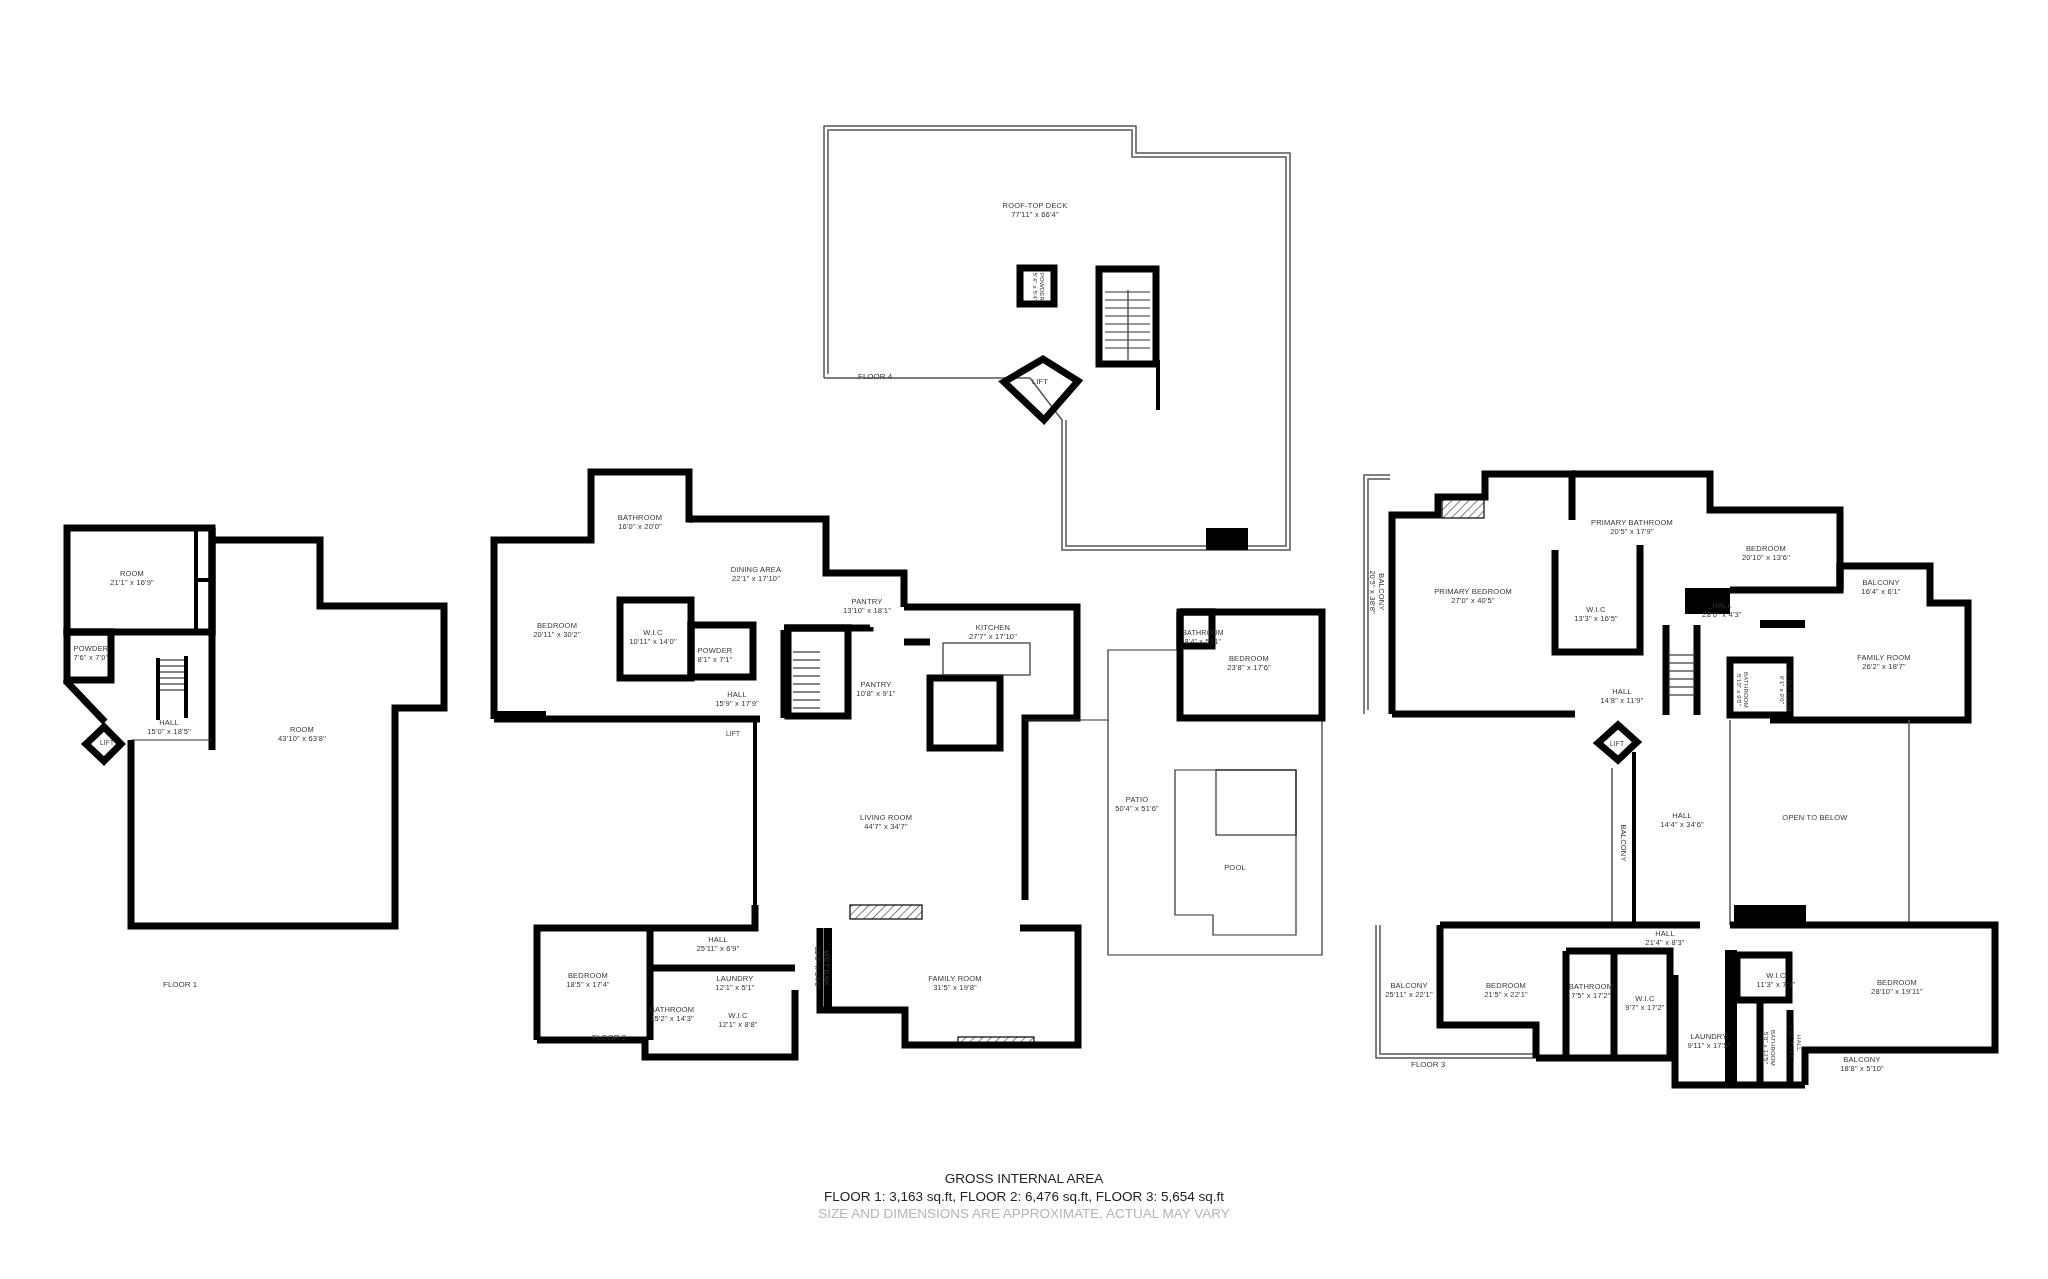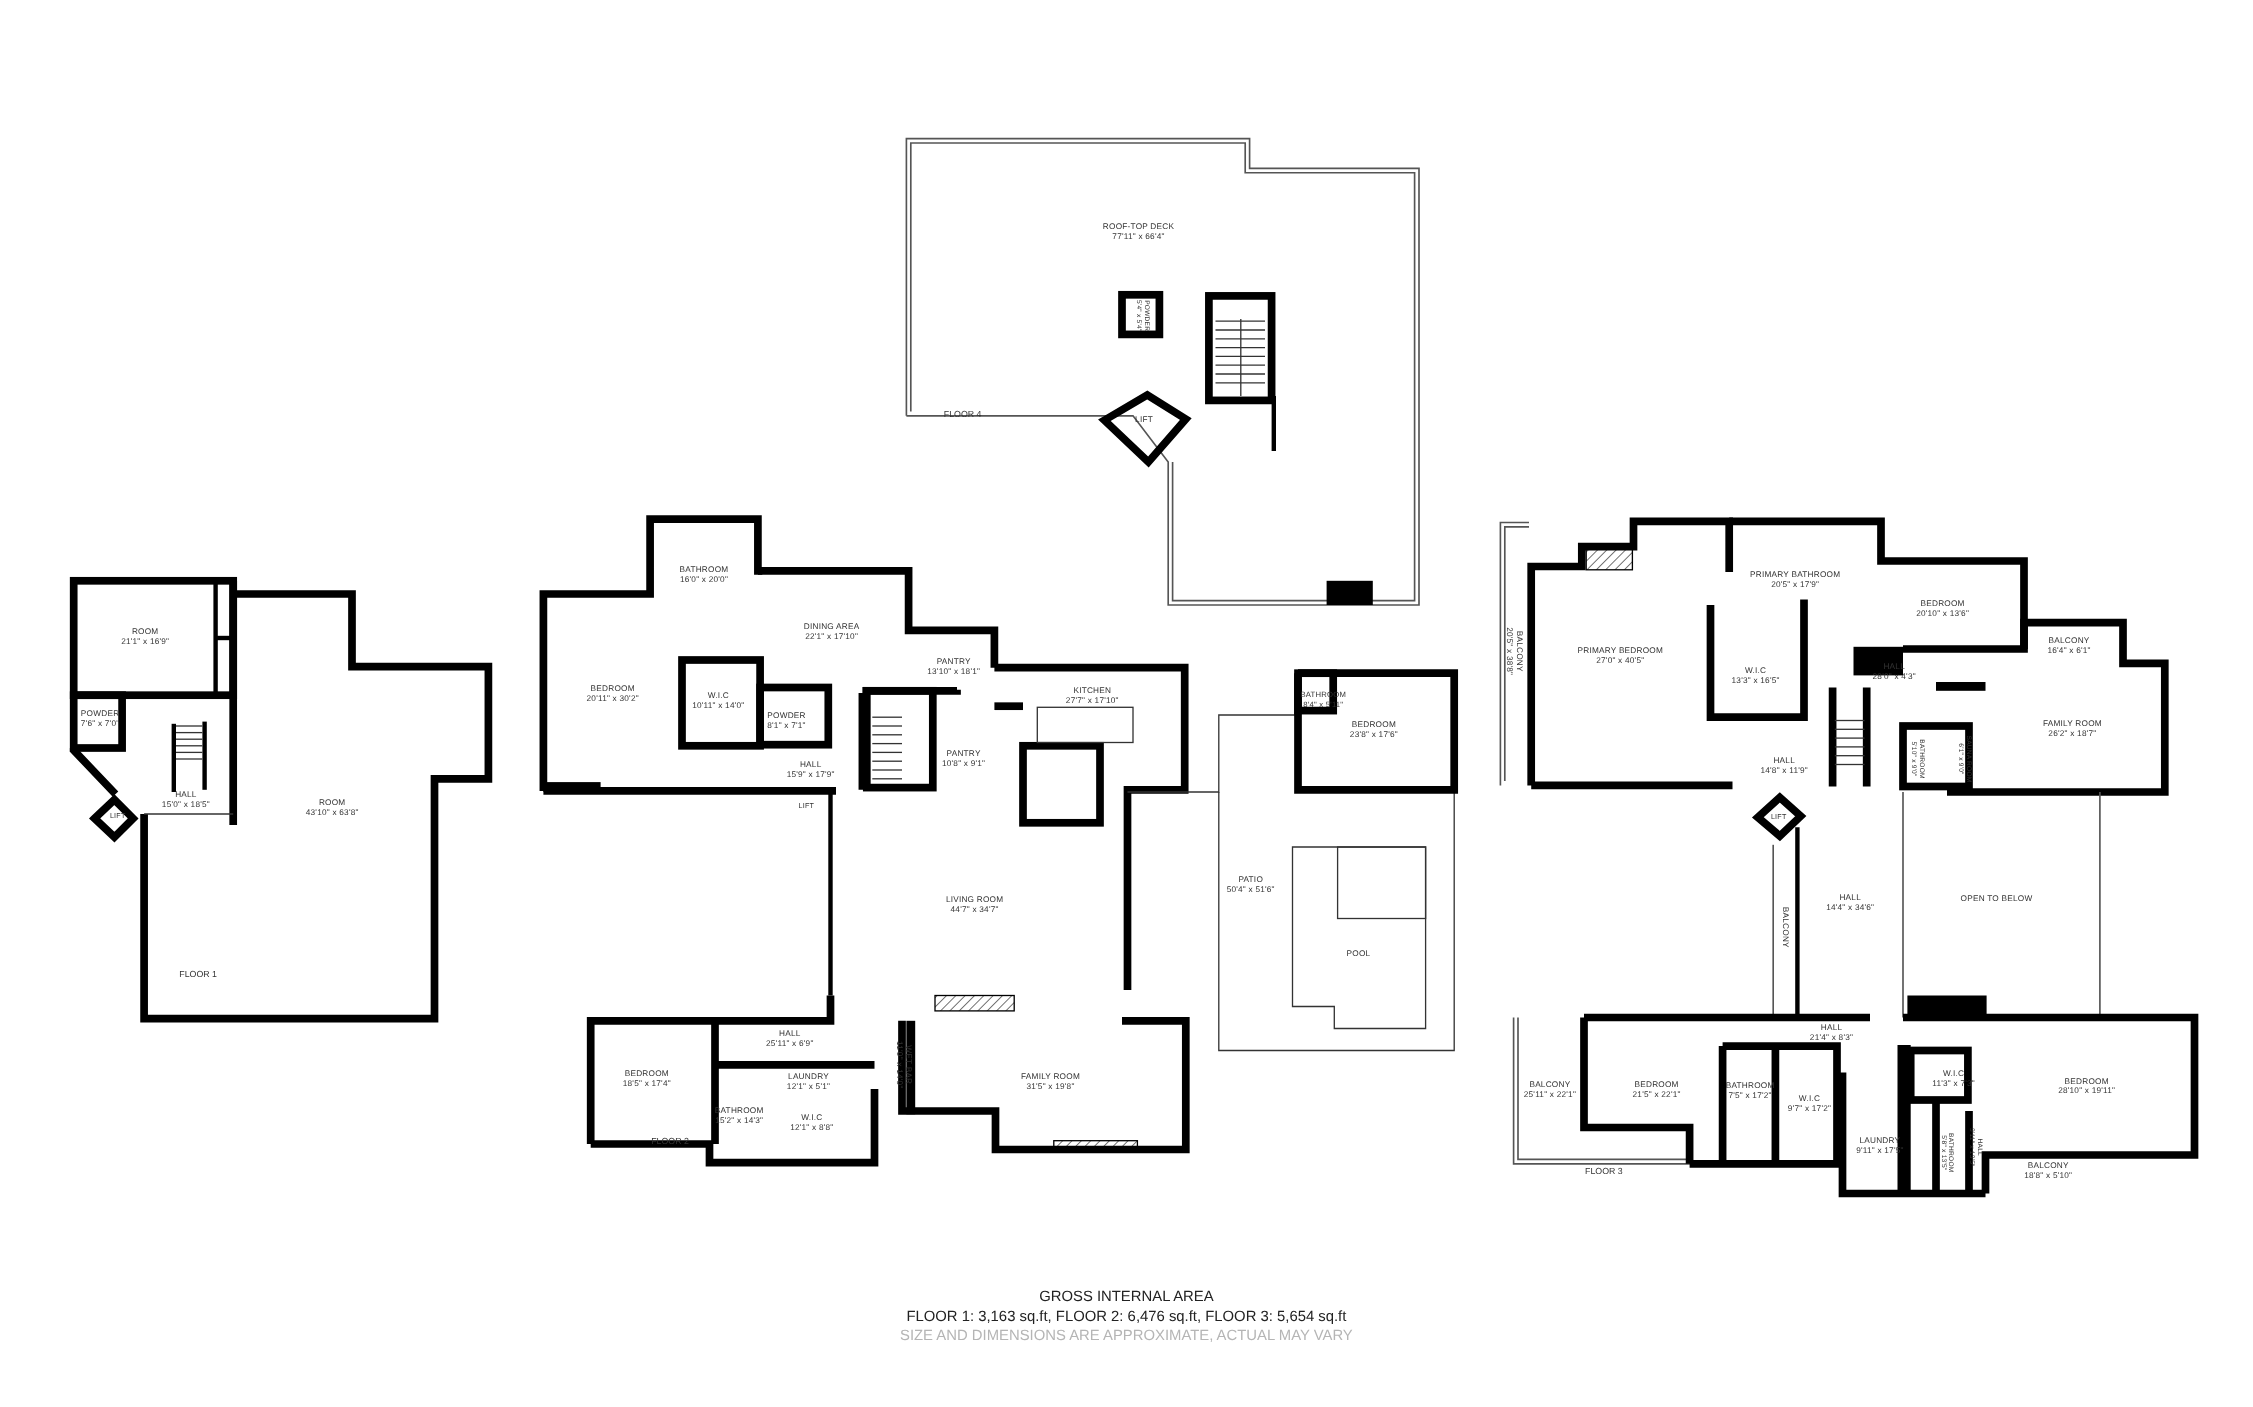--- a/index.html
+++ b/index.html
@@ -173,21 +173,21 @@
 <div class="label" style="left:91px;top:653px;">
   <span>POWDER</span><span class="dim">7'6" x 7'0"</span>
 </div>
 <div class="label" style="left:169px;top:727px;">
   <span>HALL</span><span class="dim">15'0" x 18'5"</span>
 </div>
 <div class="label" style="left:107px;top:742px;font-size:6.5px;"><span>LIFT</span></div>
 <div class="label" style="left:302px;top:734px;">
   <span>ROOM</span><span class="dim">43'10" x 63'8"</span>
 </div>
-<div class="floor-tag" style="left:127px;top:881px;">FLOOR 1</div>
+<div class="floor-tag" style="left:127px;top:980px;">FLOOR 1</div>
 
 <div class="label" style="left:640px;top:522px;">
   <span>BATHROOM</span><span class="dim">16'0" x 20'0"</span>
 </div>
 <div class="label" style="left:557px;top:630px;">
   <span>BEDROOM</span><span class="dim">20'11" x 30'2"</span>
 </div>
 <div class="label" style="left:653px;top:637px;">
   <span>W.I.C</span><span class="dim">10'11" x 14'0"</span>
 </div>
@@ -311,19 +311,19 @@
 </div>
 <div class="label rot" style="left:1769px;top:1048px;font-size:6px;line-height:7px;">
   <span>BATHROOM</span><span class="dim">5'8" x 13'5"</span>
 </div>
 <div class="label rot" style="left:1795px;top:1043px;font-size:6px;line-height:7px;">
   <span>HALL</span><span class="dim">3'11" x 13'5"</span>
 </div>
 <div class="label" style="left:1862px;top:1064px;">
   <span>BALCONY</span><span class="dim">18'8" x 5'10"</span>
 </div>
-<div class="floor-tag" style="left:1375px;top:1060px;margin-left:30px;">FLOOR 3</div>
+<div class="floor-tag" style="left:1375px;top:1060px;">FLOOR 3</div>
 
 <div class="summary">
   <div>GROSS INTERNAL AREA</div>
   <div>FLOOR 1: 3,163 sq.ft, FLOOR 2: 6,476 sq.ft, FLOOR 3: 5,654 sq.ft</div>
   <div class="note">SIZE AND DIMENSIONS ARE APPROXIMATE, ACTUAL MAY VARY</div>
 </div>
 
 </body></html>

